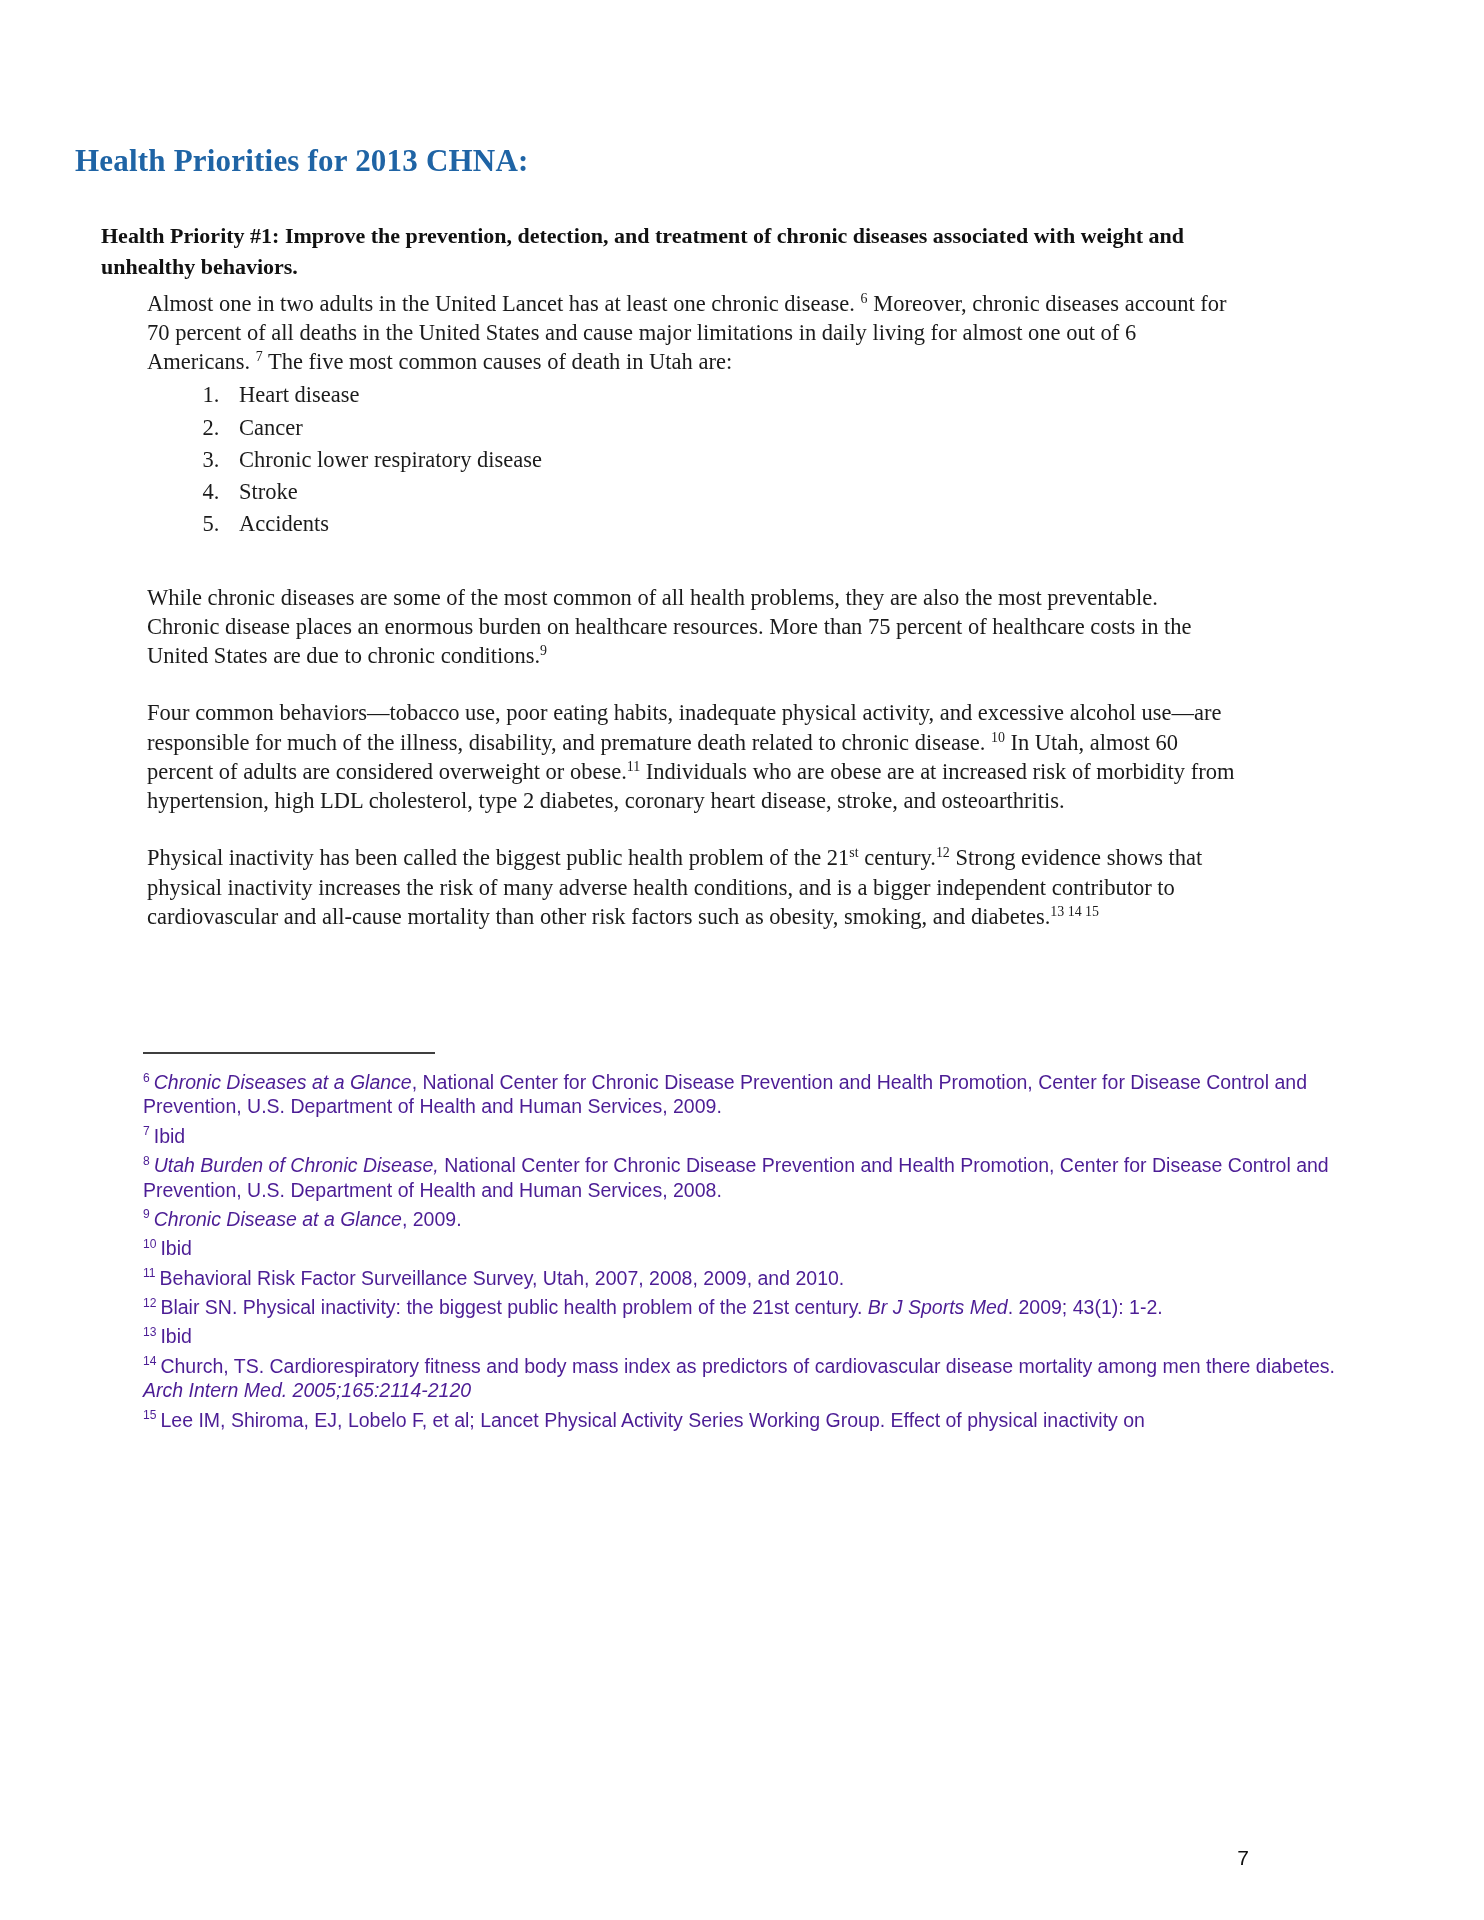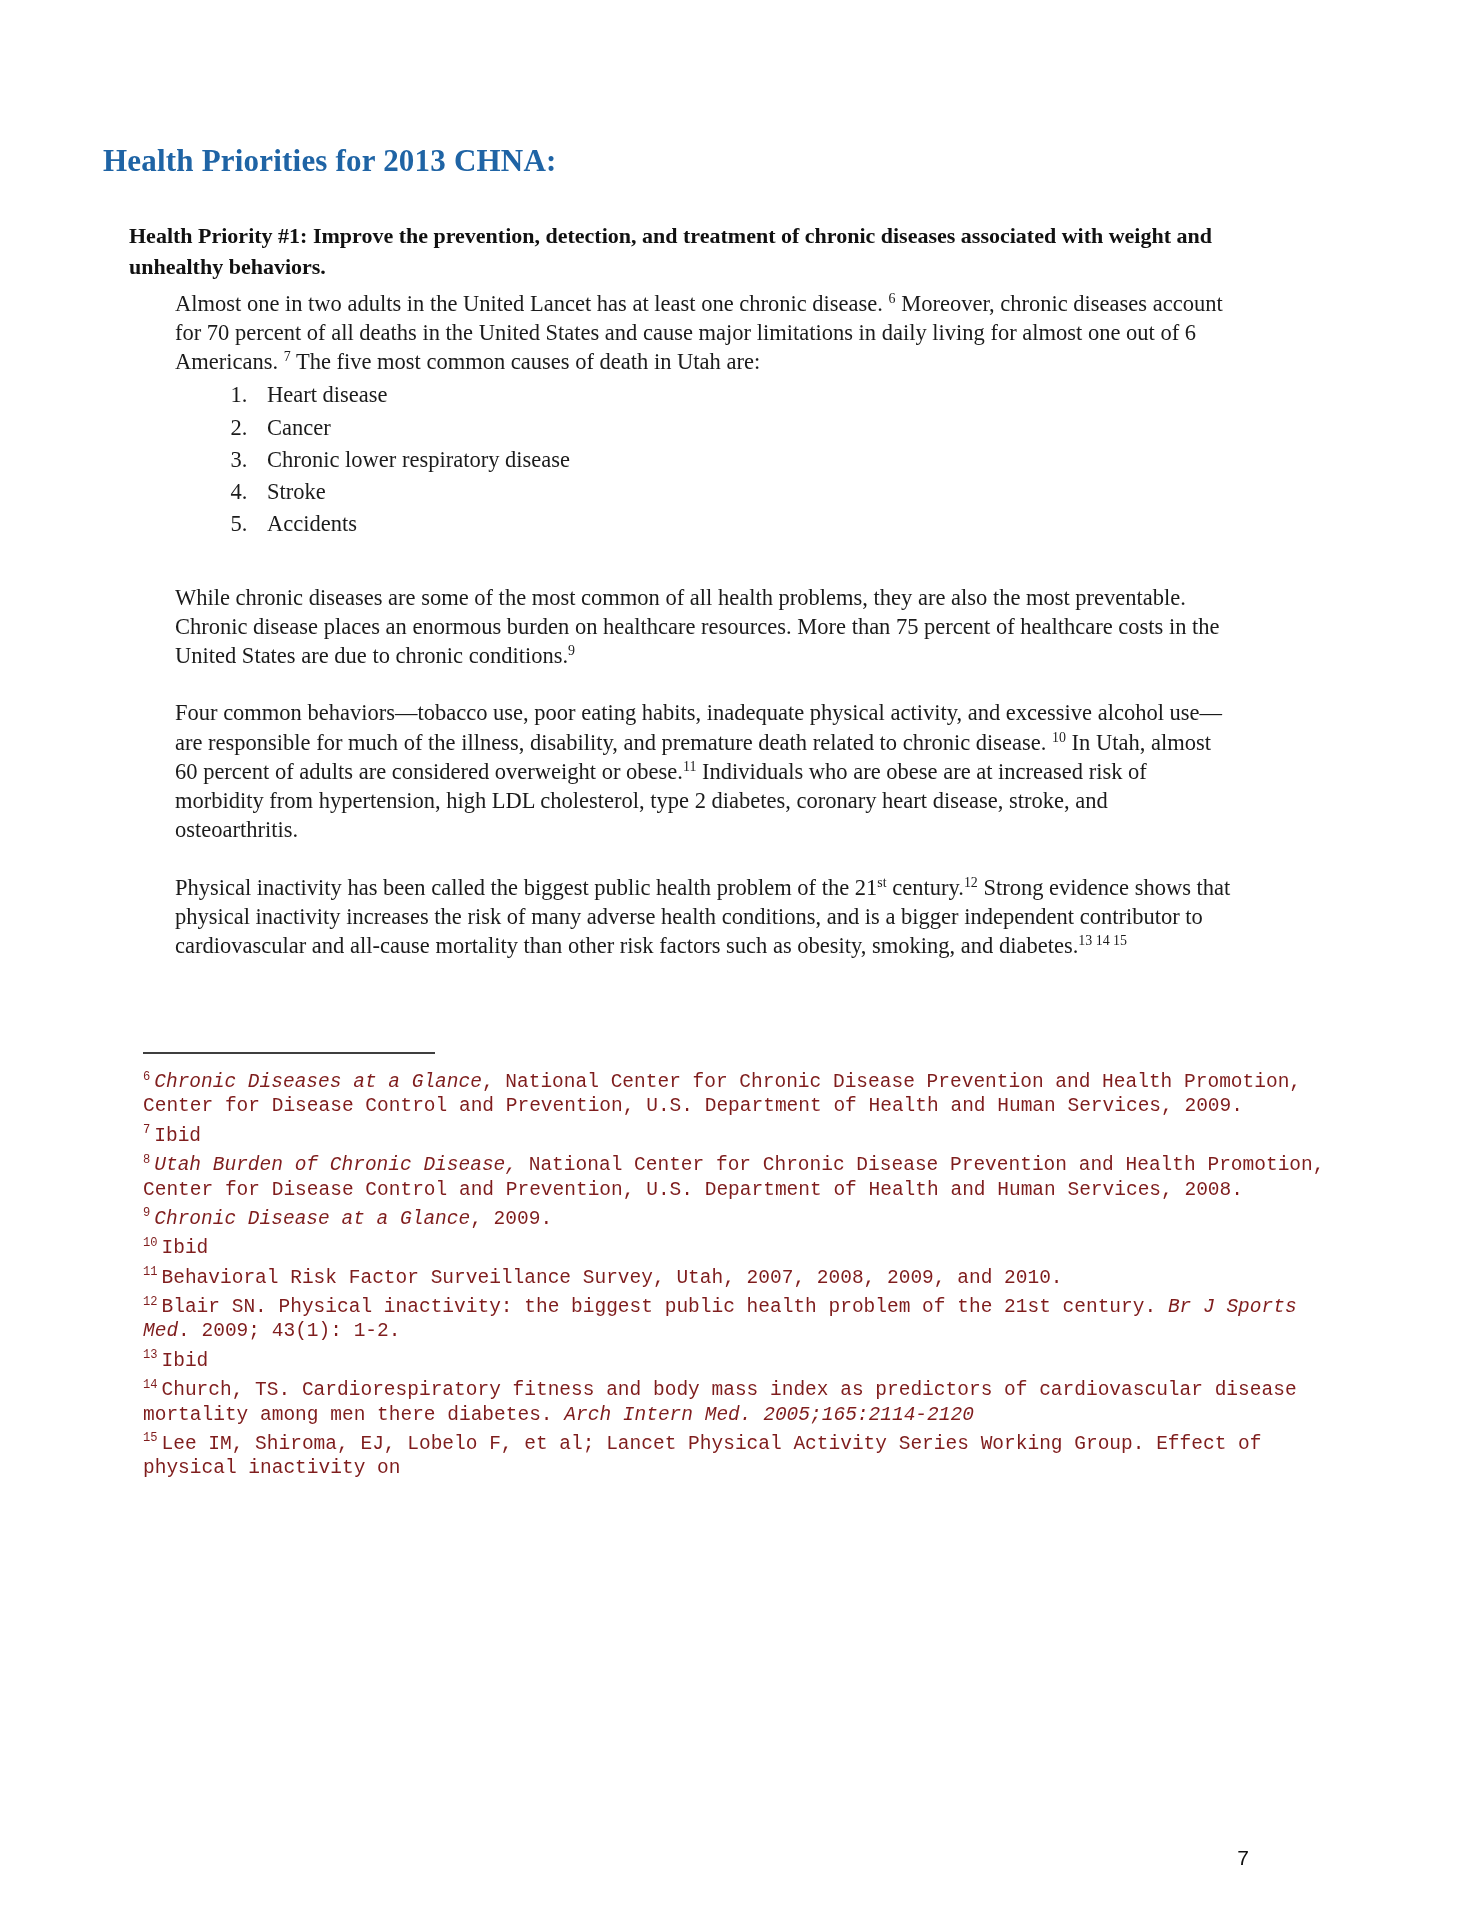--- a/index.html
+++ b/index.html
@@ -2,21 +2,21 @@
 <html><head>
 <meta charset="utf-8">
 <style>
   html, body { margin: 0; padding: 0; background: #ffffff; }
   .page {
     position: relative;
     width: 1376px;
     height: 1920px;
     background: #ffffff;
     box-sizing: border-box;
-    padding: 143px 140px 0 103px;
+    padding: 143px 140px 0 75px;
     font-family: "Liberation Serif", serif;
     color: #1b1b1b;
     overflow: hidden;
   }
   .doc-title {
     font-family: "Liberation Serif", serif;
     font-weight: 700;
     font-size: 31px;
     color: #1f64a5;
     margin: 0 0 42px 0;
@@ -49,24 +49,24 @@
   sup {
     font-size: 0.62em;
     line-height: 0;
     vertical-align: super;
   }
   .footnote-section {
     position: absolute;
     left: 143px;
     top: 1052px;
     width: 1212px;
-    font-family: Liberation Mono, monospace;
+    font-family: Liberation Sans, sans-serif;
     font-size: 19.5px;
     line-height: 1.25;
-    color: #7f1d1d;
+    color: #4c1d95;
   }
   .footnote-rule {
     width: 292px;
     height: 0;
     border-top: 2px solid #3f3f3f;
     margin-bottom: 16px;
   }
   .footnote { margin: 0 0 5px 0; }
   .footnote sup { margin-right: 4px; }
   .italic { font-style: italic; }

